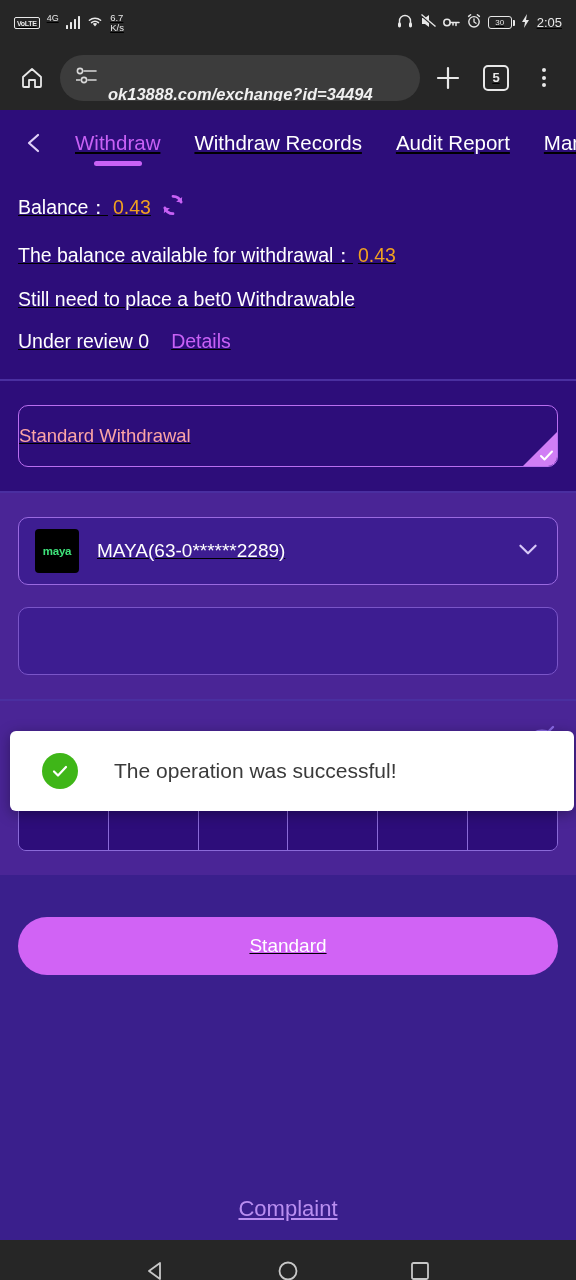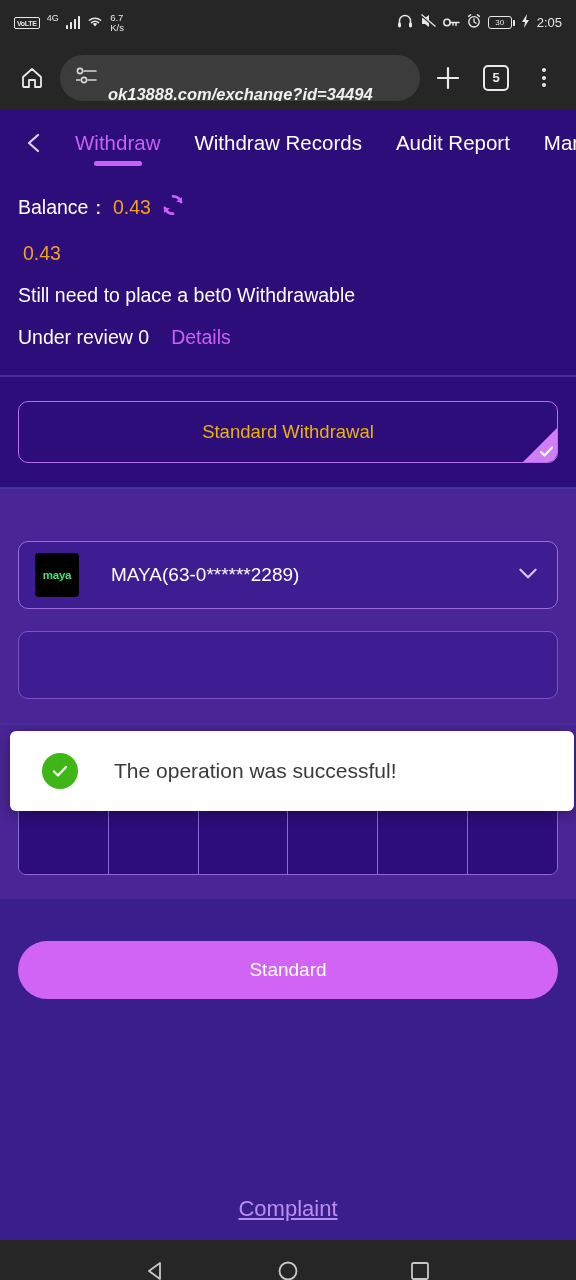--- a/index.html
+++ b/index.html
@@ -2,21 +2,21 @@
 <html><head>
 <meta charset="utf-8">
 <style>
   * { box-sizing: border-box; margin: 0; padding: 0; }
   html, body {
     width: 576px; height: 1280px;
     font-family: "Liberation Sans", sans-serif;
     background: #3a1f8c;
     overflow: hidden;
   }
-  .screen { position: relative; width: 576px; height: 1008px; }
+  .screen { position: relative; width: 576px; height: 1008px; text-decoration: underline; }
 
   
   .status-bar {
     height: 45px; background: #262626;
     display: flex; align-items: center; justify-content: space-between;
     padding: 0 14px; color: #e8e8e8;
   }
   .status-left, .status-right { display: flex; align-items: center; gap: 7px; }
   .volte-badge {
     border: 1.5px solid #e8e8e8; border-radius: 2px;
@@ -97,37 +97,36 @@
   .amount { color: #f0a020; margin-left: 5px; }
   .gap { width: 9px; }
   .details-link { color: #c861f5; margin-left: 22px; }
 
   .divider { height: 2px; background: #4a2fa0; }
   .section { background: #2d0d7a; padding: 24px 18px; }
   .section.light { background: #4a2596; }
 
   .type-card {
     height: 62px; border: 1.5px solid #b96ef0; border-radius: 10px;
-    display: flex; align-items: center; justify-content: center;
-    color: #eab308; font-size: 18.5px; position: relative; overflow: hidden;
+    display: flex; align-items: center; justify-content: flex-start;
+    color: #fca5a5; font-size: 18.5px; position: relative; overflow: hidden;
   }
   .corner-check {
     position: absolute; right: 0; bottom: 0; width: 34px; height: 34px;
   }
   .corner-check .tri {
     position: absolute; right: 0; bottom: 0; width: 0; height: 0;
     border-left: 34px solid transparent; border-bottom: 34px solid #d07ef5;
   }
   .corner-check svg { position: absolute; right: 3px; bottom: 3px; }
 
   .account-row {
     height: 68px; border: 1.5px solid #9a6ae0; border-radius: 10px;
-    display: flex; align-items: center; padding: 0 16px; gap: 32px;
+    display: flex; align-items: center; padding: 0 16px; gap: 18px;
     background: #3d1d91;
-    margin-top: 28px;
   }
   .maya-logo {
     width: 44px; height: 44px; background: #000000; border-radius: 4px;
     display: flex; align-items: center; justify-content: center;
     color: #3ee37a; font-size: 11.5px; font-weight: 700; letter-spacing: -0.2px;
     flex-shrink: 0;
   }
   .account-label { flex: 1; color: #ffffff; font-size: 19px; }
 
   .hidden-card {
@@ -305,20 +304,21 @@
         <span class="gap"></span>
         <span>
           <svg width="26" height="26" viewBox="0 0 24 24">
               <path d="M12 4a8 8 0 017.5 5.3M12 20a8 8 0 01-7.5-5.3" stroke="#c861f5" stroke-width="2.6" fill="none" stroke-linecap="round"></path>
               <path d="M20.5 4.5l-.6 5.2-5-.8z" fill="#c861f5"></path>
               <path d="M3.5 19.5l.6-5.2 5 .8z" fill="#c861f5"></path>
             </svg>
         </span>
       </div>
       <div class="info-row">
+        <span>The balance available for withdrawal：</span>
         <span class="amount">0.43</span>
       </div>
       <div class="info-row">Still need to place a bet0  Withdrawable</div>
       <div class="info-row">
         <span>Under review 0</span>
         <span class="details-link">Details</span>
       </div>
     </div>
 
     <div class="divider"></div>

